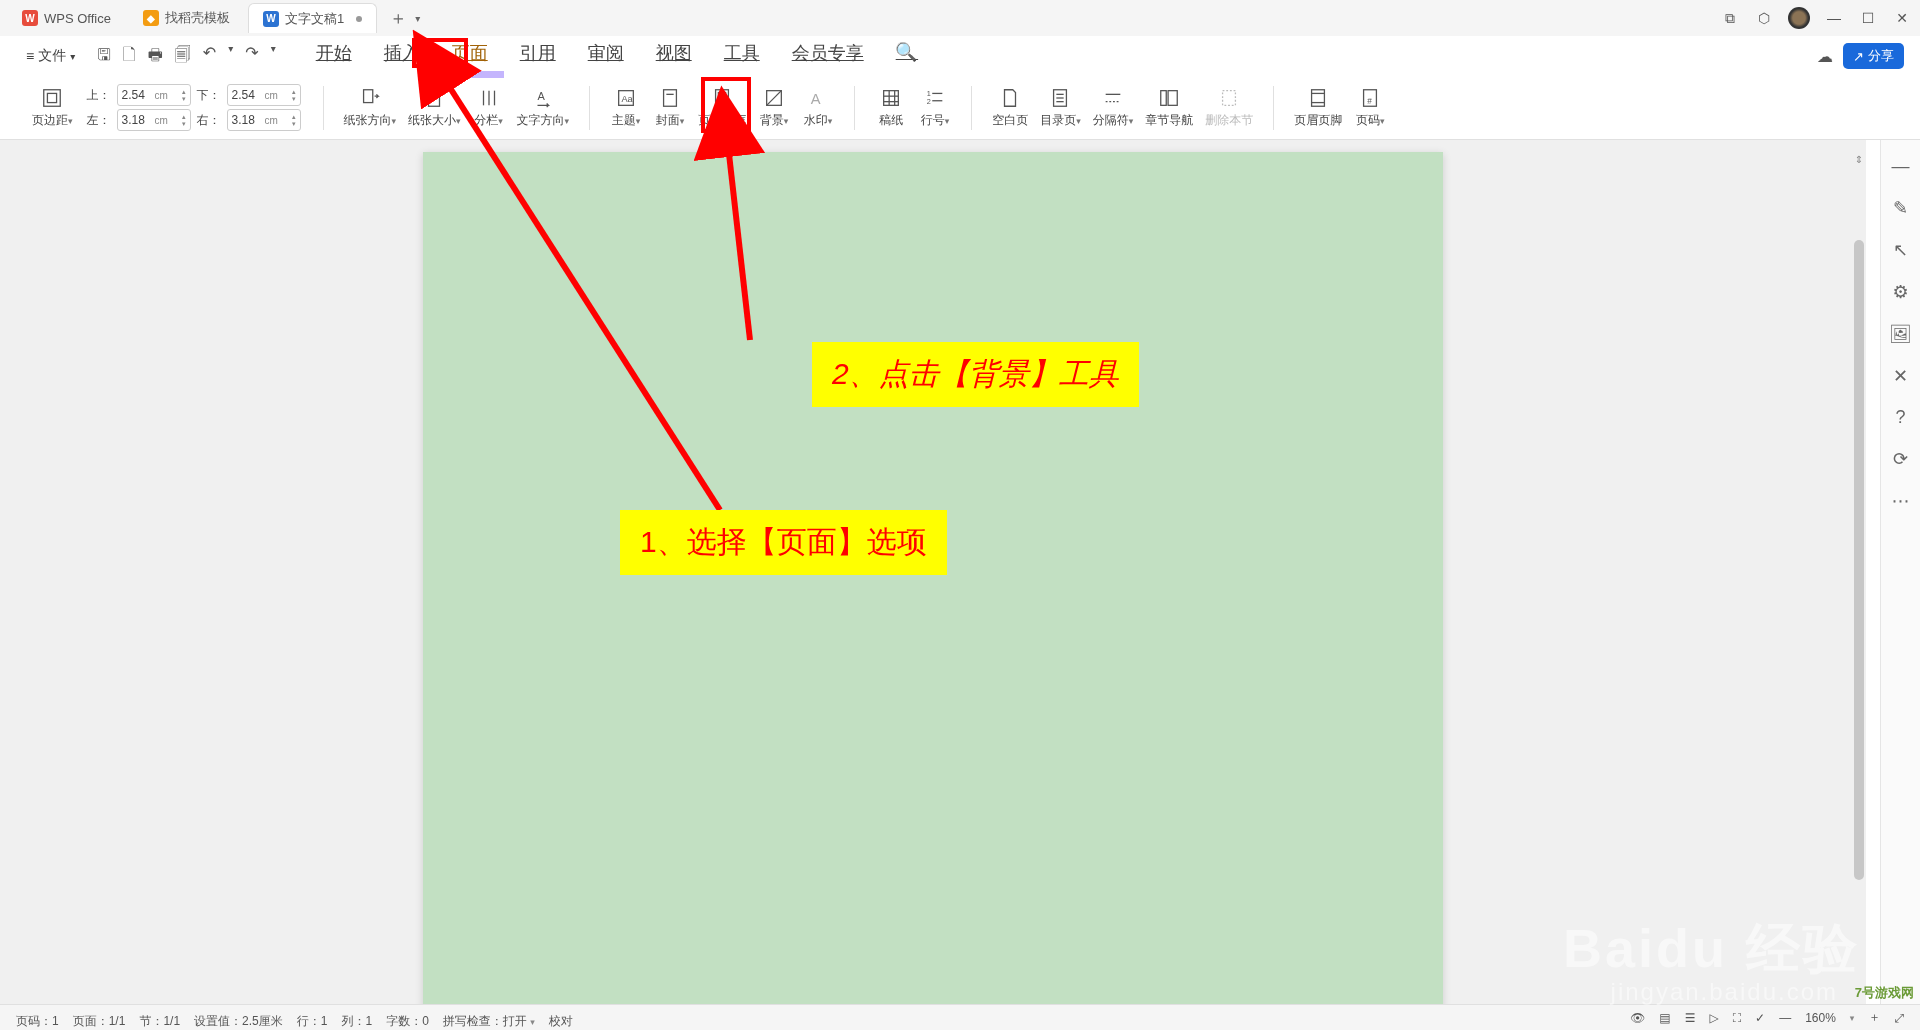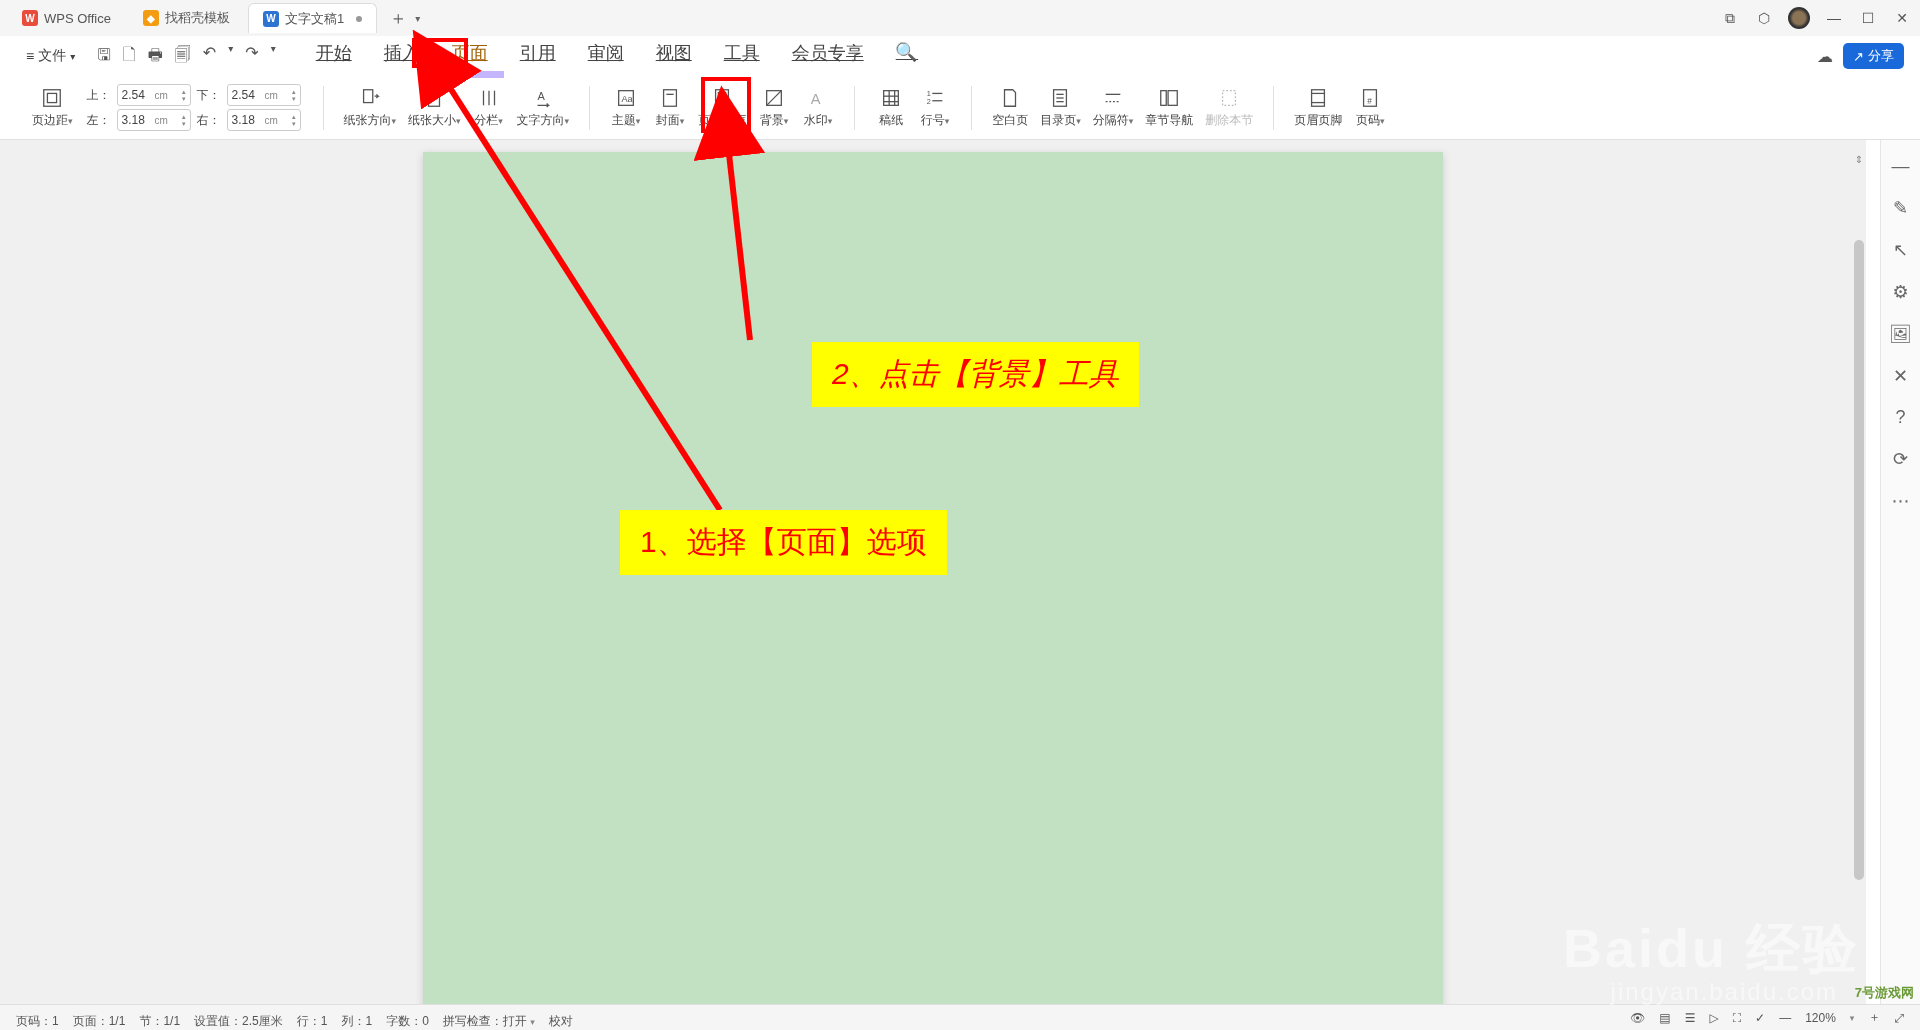--- a/index.html
+++ b/index.html
@@ -459,21 +459,21 @@
     <span>校对</span>
   </div>
   <div class="sb-right">
     <span>👁</span>
     <span>▤</span>
     <span>☰</span>
     <span>▷</span>
     <span>⛶</span>
     <span>✓</span>
     <span>—</span>
-    <span>120%</span>
+    <span>160%</span>
       <span class="sb-chev">▾</span>
     <span>＋</span>
     <span>⤢</span>
   </div>
 </div>
 
 <div class="red-box" style="left:412px; top:38px; width:56px; height:30px;"></div>
 <div class="red-box" style="left:701px; top:77px; width:50px; height:56px;"></div>
 
 <svg style="position:absolute; left:0; top:0; pointer-events:none;" width="1920" height="1030">

